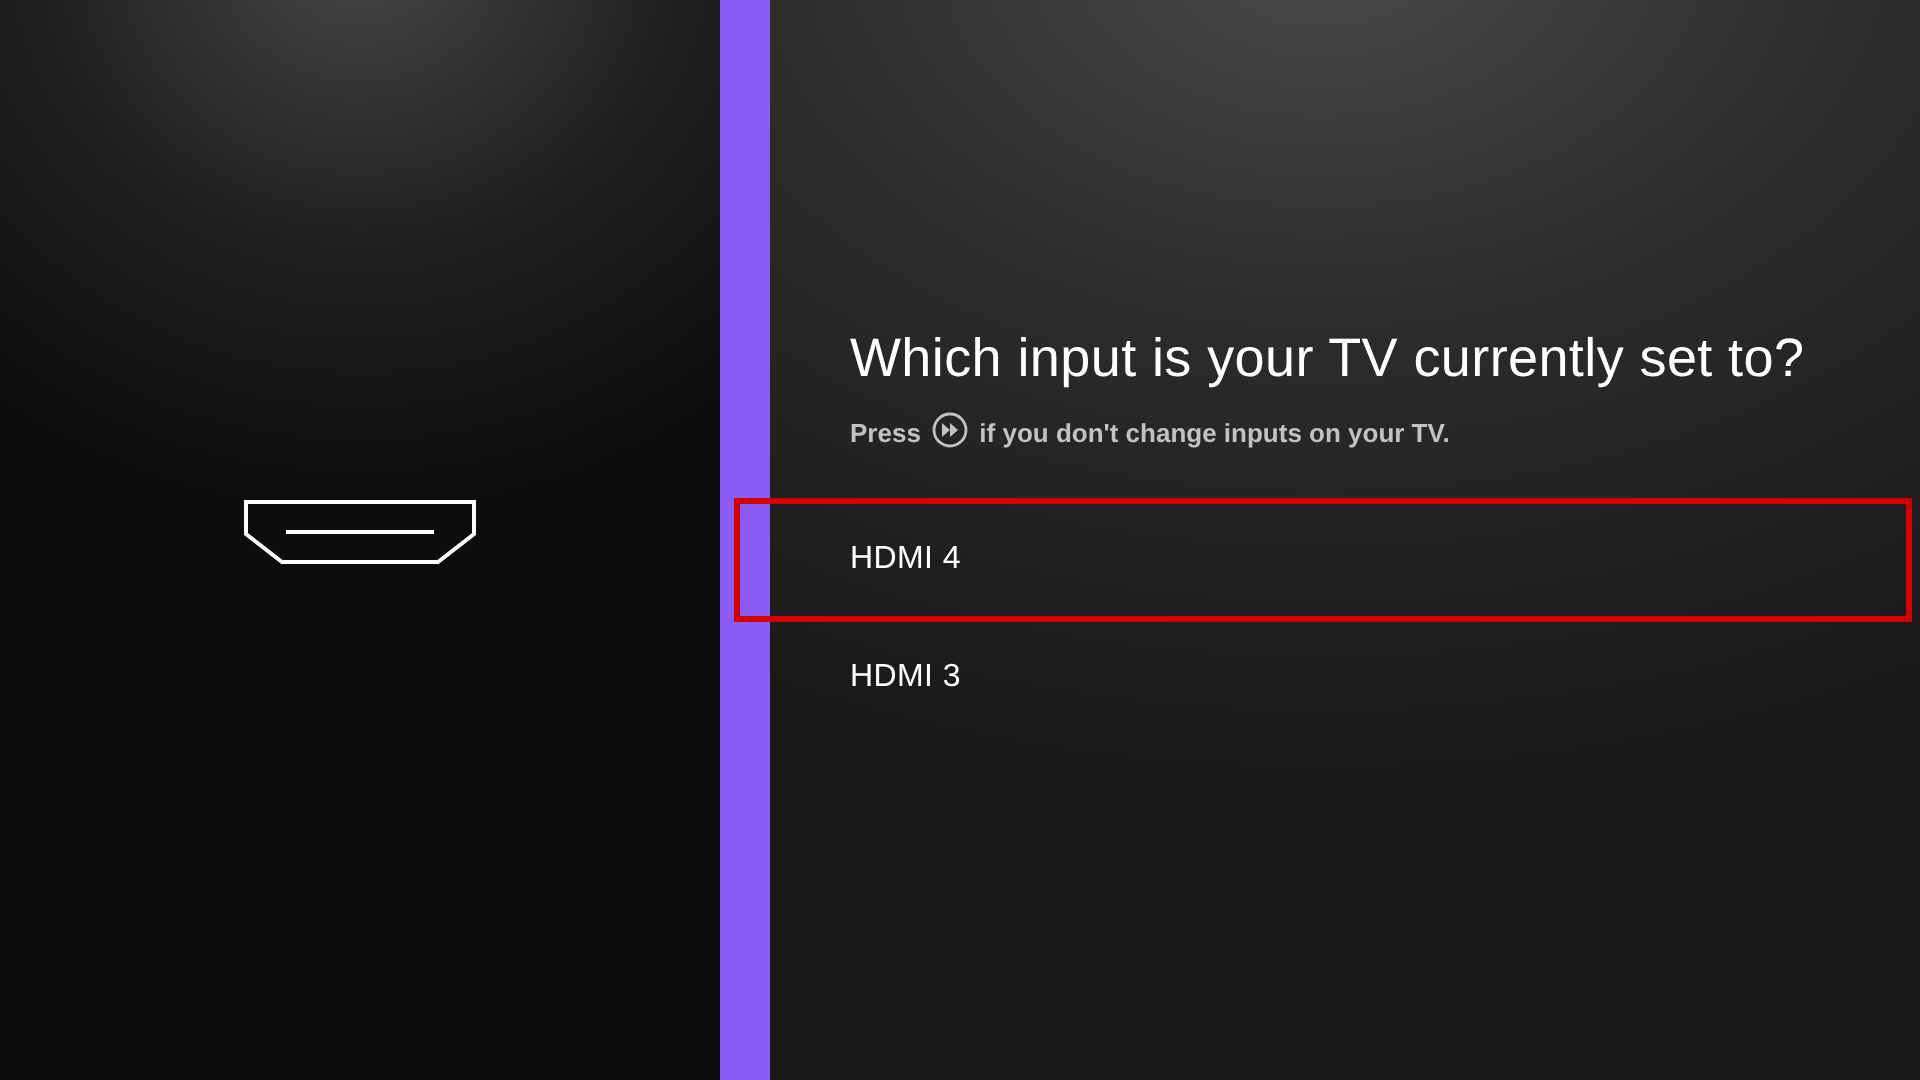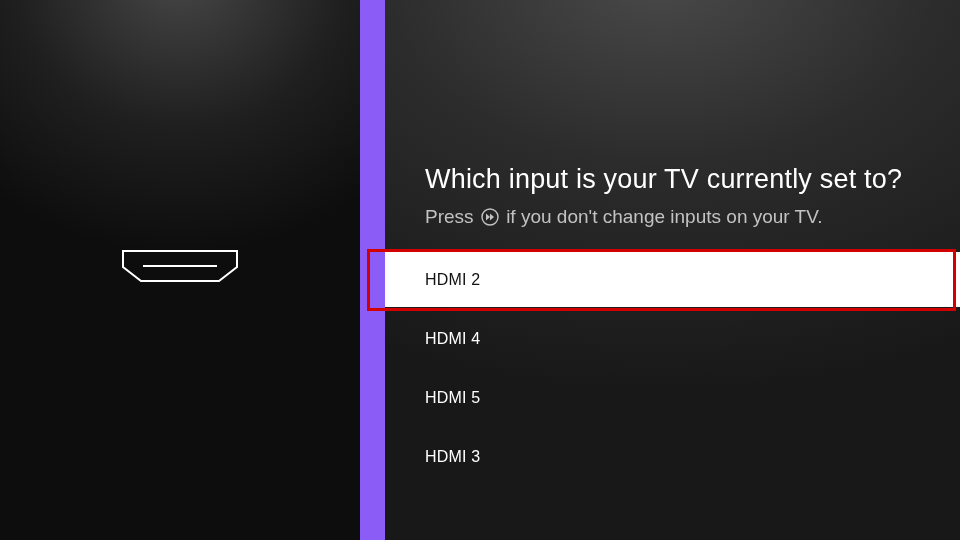--- a/index.html
+++ b/index.html
@@ -47,22 +47,22 @@
     font-size: 27px;
     font-weight: 500;
     color: #ffffff;
     letter-spacing: .2px;
   }
   .subheading {
     position: absolute;
     left: 40px;
     right: 20px;
     top: 206px;
-    font-size: 19px;
-    font-weight: 400;
+    font-size: 13px;
+    font-weight: 700;
     color: #c2c2c2;
   }
   .ff-icon {
     display: inline-flex;
     vertical-align: -3px;
     margin: 0 2px;
   }
   .list {
     position: absolute;
     left: 0;
@@ -120,28 +120,22 @@
         <svg width="18" height="18" viewBox="0 0 18 18" fill="none" stroke="#c2c2c2" stroke-width="1.4">
           <circle cx="9" cy="9" r="8"></circle>
           <polygon points="5,5.5 9,9 5,12.5" fill="#c2c2c2" stroke="none"></polygon>
           <polygon points="9,5.5 13,9 9,12.5" fill="#c2c2c2" stroke="none"></polygon>
         </svg>
       </span>
       <span> if you don't change inputs on your TV.</span>
     </div>
 
     <div class="list">
-      <div class="item selected">
-        <span>HDMI 2</span>
-      </div>
       <div class="item">
         <span>HDMI 4</span>
-      </div>
-      <div class="item">
-        <span>HDMI 5</span>
       </div>
       <div class="item">
         <span>HDMI 3</span>
       </div>
     </div>
 
     <div class="highlight-box"></div>
 
   </div>
 </div>

